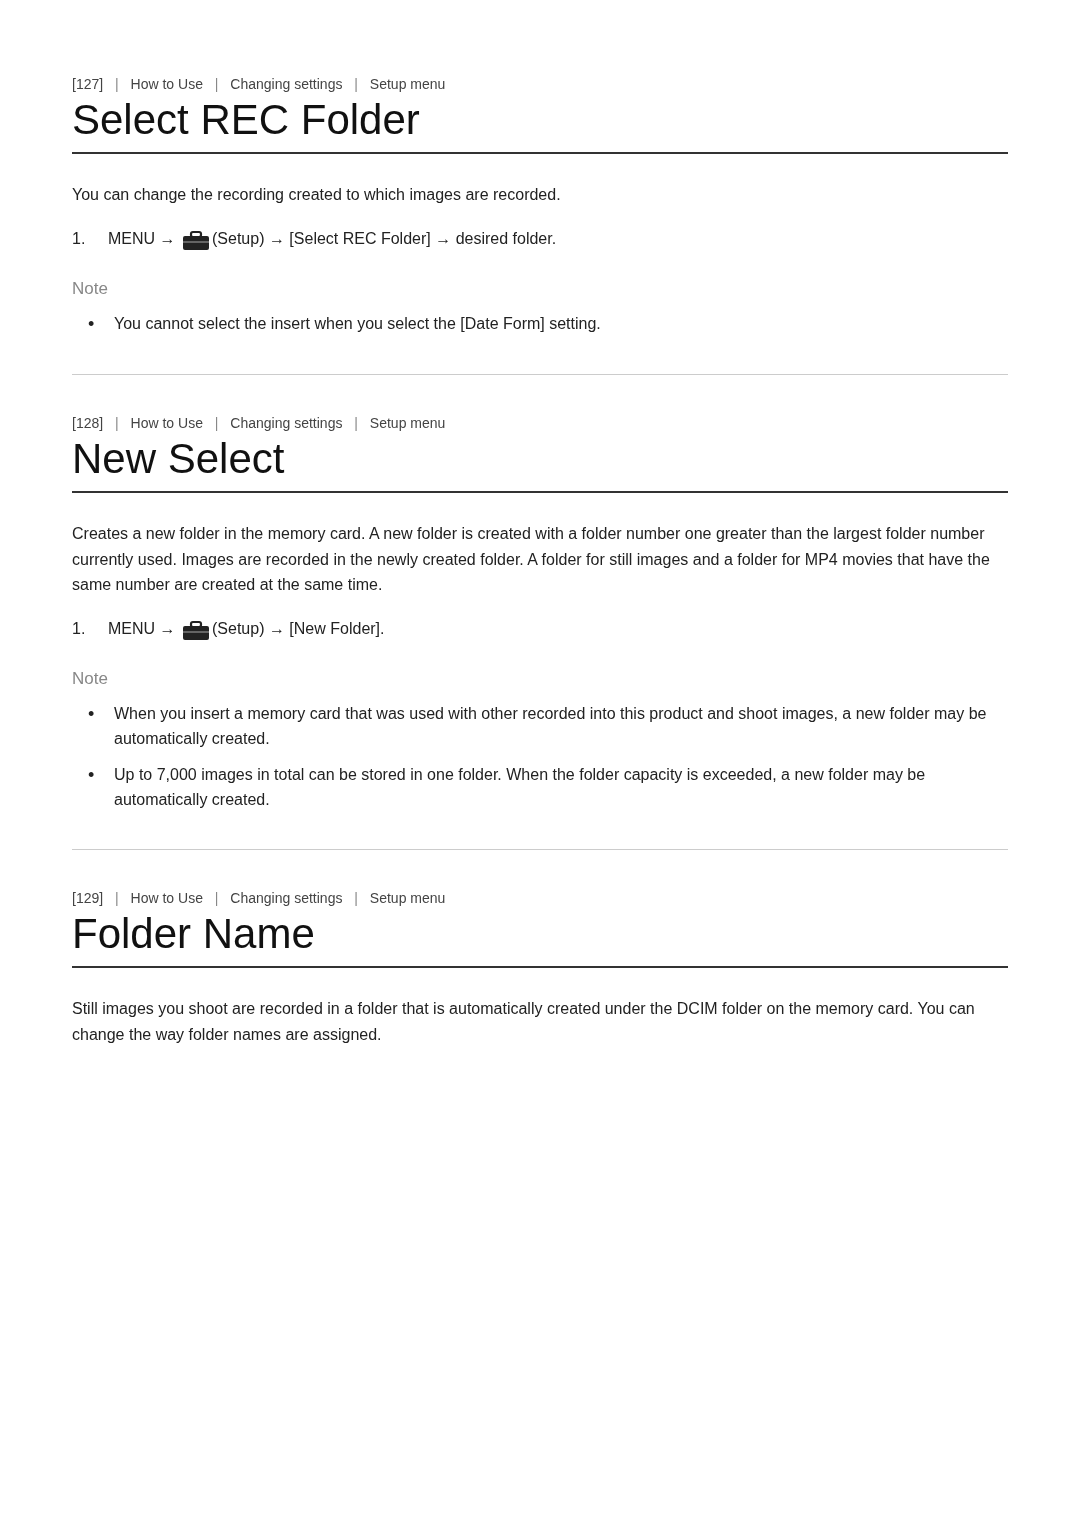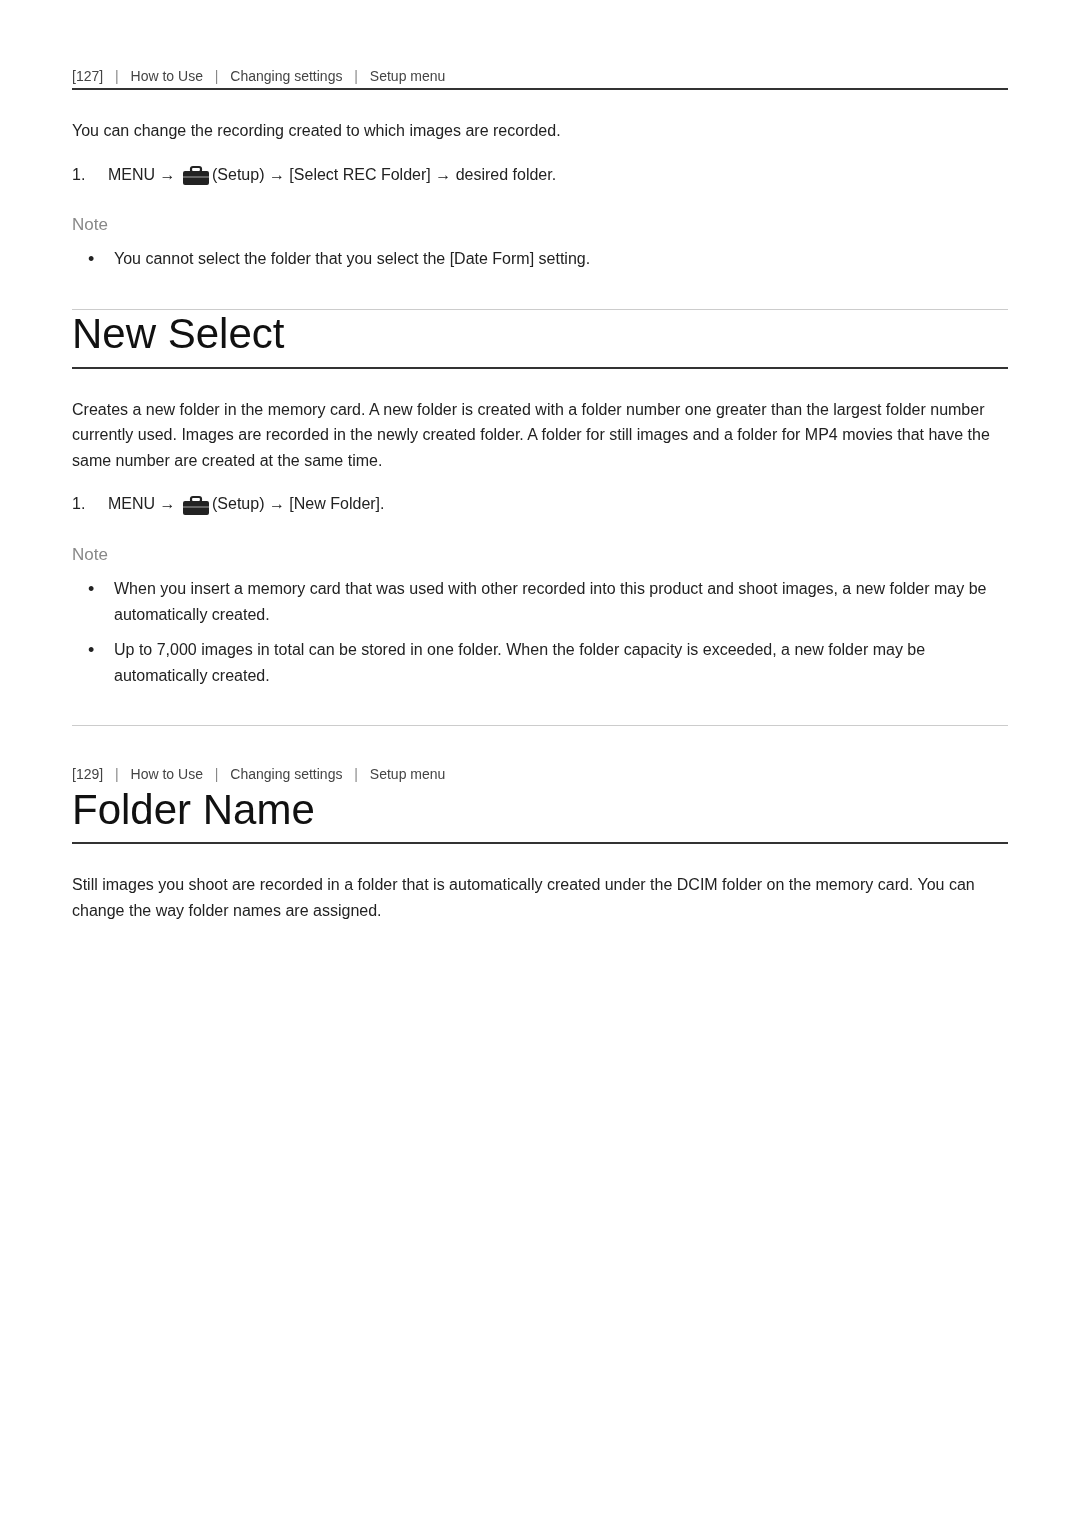--- a/index.html
+++ b/index.html
@@ -12,21 +12,21 @@
       background: #ffffff;
       font-family: Arial, Helvetica, sans-serif;
       font-size: 16px;
       color: #222222;
       width: 1080px;
       min-height: 1528px;
       padding: 0;
     }
 
     .page-container {
-      padding: 28px 72px 60px 72px;
+      padding: 36px 72px 60px 72px;
     }
 
     .section {
       margin-bottom: 0;
     }
 
     .section-meta {
       font-size: 14px;
       color: #444444;
       margin-bottom: 4px;
@@ -141,20 +141,21 @@
     }
 
   </style>
 </head>
 <body>
 
 <div class="page-container">
 
 <div class="section">
       <div class="section-meta"><span>[127]</span><span class="separator"> | </span><span>How to Use</span><span class="separator"> | </span><span>Changing settings</span><span class="separator"> | </span><span>Setup menu</span></div>
+      <h1 class="section-title">Select REC Folder</h1>
       <hr class="section-divider">
       <div class="section-body">
         <p>You can change the recording created to which images are recorded.</p>
         <ol class="step-list">
           <li>
             <span class="step-number">1.</span>
             <span class="step-content">MENU → <span class="setup-icon">
       <svg viewBox="0 0 28 22" xmlns="http://www.w3.org/2000/svg">
 
         <rect x="1" y="7" width="26" height="14" rx="2" ry="2" fill="#222"></rect>
@@ -163,27 +164,28 @@
 
         <rect x="1" y="12" width="26" height="2" fill="#fff" opacity="0.3"></rect>
       </svg>
     </span>(Setup) → [Select REC Folder] → desired folder.</span>
           </li>
         </ol>
         <div class="note-label">Note</div>
         <ul class="note-list">
           <li>
             <span class="bullet">•</span>
-            <span class="note-text">You cannot select the folder that you select the [Date Form] setting.</span>
+            <span class="note-text">You cannot select the insert when you select the [Date Form] setting.</span>
           </li>
         </ul>
       </div>
       <hr class="section-divider-light">
     </div>
     <div class="section">
+      <div class="section-meta"><span>[128]</span><span class="separator"> | </span><span>How to Use</span><span class="separator"> | </span><span>Changing settings</span><span class="separator"> | </span><span>Setup menu</span></div>
       <h1 class="section-title">New Select</h1>
       <hr class="section-divider">
       <div class="section-body">
         <p>Creates a new folder in the memory card. A new folder is created with a folder number one greater than the largest folder number currently used. Images are recorded in the newly created folder. A folder for still images and a folder for MP4 movies that have the same number are created at the same time.</p>
         <ol class="step-list">
           <li>
             <span class="step-number">1.</span>
             <span class="step-content">MENU → <span class="setup-icon">
       <svg viewBox="0 0 28 22" xmlns="http://www.w3.org/2000/svg">
 

